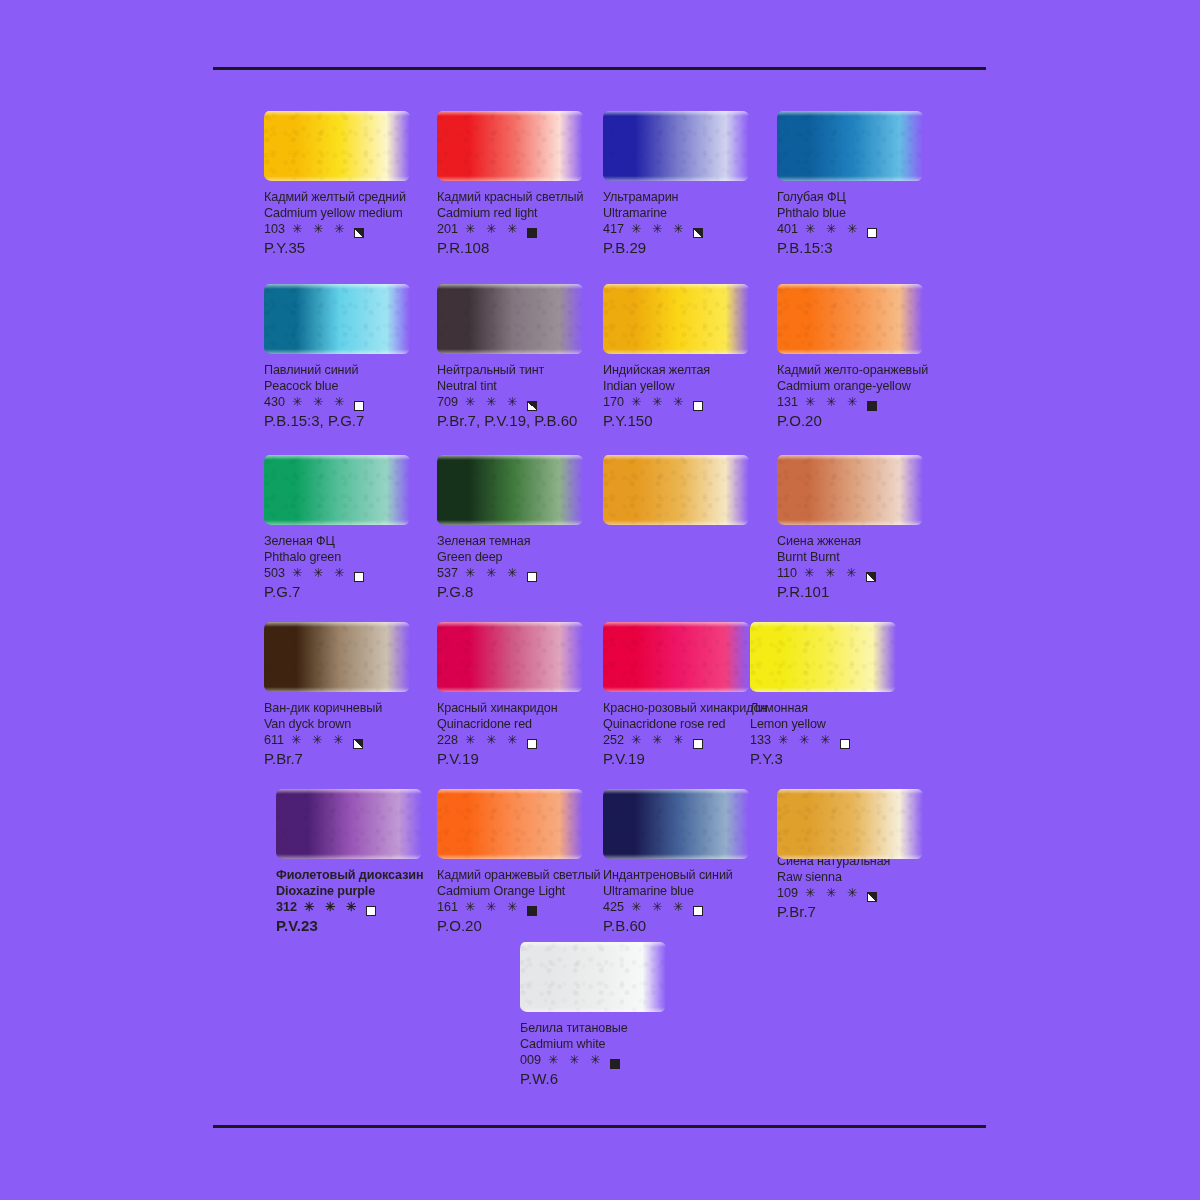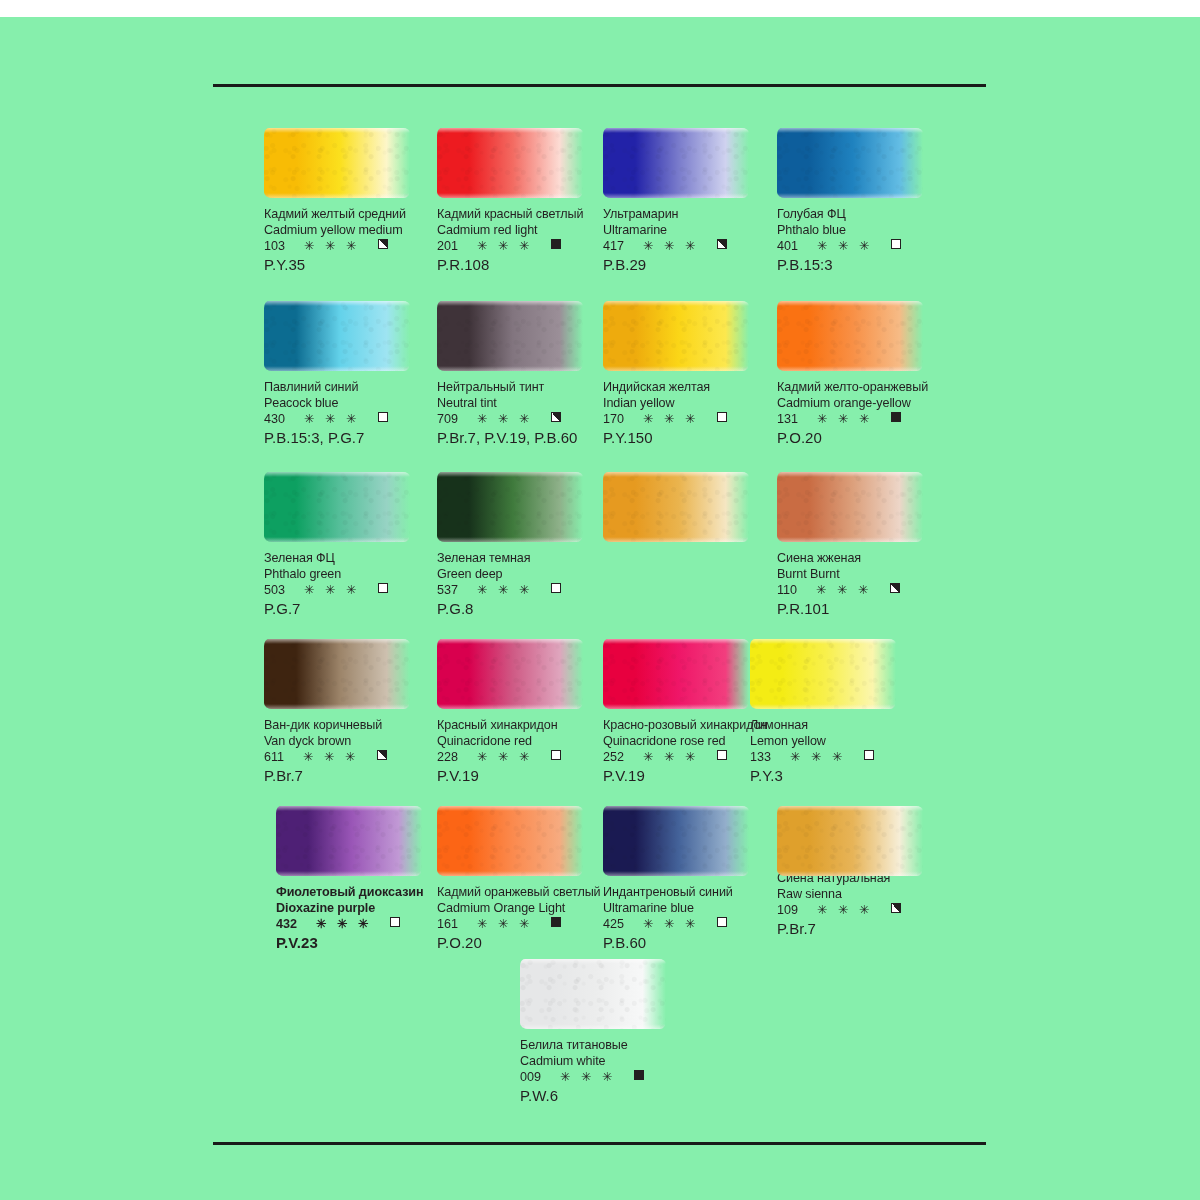--- a/index.html
+++ b/index.html
@@ -11,22 +11,21 @@
     width: 1200px;
     height: 1200px;
     font-family: "Liberation Sans", sans-serif;
     color: #231f20;
     position: relative;
     overflow: hidden;
   }
   .page {
     position: absolute;
     inset: 0;
-    background: #86efac;
-    margin-top: 17px;
+    background: #8b5cf6;
   }
   .rule {
     position: absolute;
     left: 213px;
     width: 773px;
     height: 3px;
     background: #1a1a1a;
   }
   .rule.top { top: 67px; }
   .rule.bottom { top: 1125px; }
@@ -94,22 +93,22 @@
     line-height: 1.27;
   }
   .nm-ru, .nm-en {
     font-size: 12.6px;
     letter-spacing: -0.1px;
     white-space: nowrap;
   }
   .codeline {
     font-size: 12.6px;
     display: flex;
-    align-items: flex-start;
-    gap: 12px;
+    align-items: flex-end;
+    gap: 0px;
     height: 16px;
   }
   .code {
     margin-right: 7px;
   }
   .stars {
     letter-spacing: 3.5px;
     margin-right: 6px;
     font-size: 12.5px;
   }
@@ -408,21 +407,21 @@
       <div class="cell" style="left: 276px; top: 785px; font-weight: bold;">
         <div class="swatch">
           <div class="blob" style="background: linear-gradient(to right, rgb(78, 32, 117) 0%, rgb(78, 32, 117) 22%, rgb(154, 86, 183) 52%, rgb(193, 153, 213) 84%, rgba(255, 255, 255, 0) 100%);"></div>
           <div class="grain"></div>
           <div class="edge"></div>
         </div>
         <div class="label">
           <div class="nm-ru">Фиолетовый диоксазин</div>
           <div class="nm-en">Dioxazine purple</div>
           <div class="codeline">
-            <span class="code">432</span>
+            <span class="code">312</span>
             <span class="stars">✳ ✳ ✳</span>
             <span class="perm empty"></span>
           </div>
           <div class="pigment">P.V.23</div>
         </div>
       </div>
       <div class="cell" style="left: 437px; top: 785px;">
         <div class="swatch">
           <div class="blob" style="background: linear-gradient(to right, rgb(252, 101, 21) 0%, rgb(252, 101, 21) 22%, rgb(251, 138, 78) 52%, rgb(246, 171, 128) 84%, rgba(255, 255, 255, 0) 100%);"></div>
           <div class="grain"></div>

